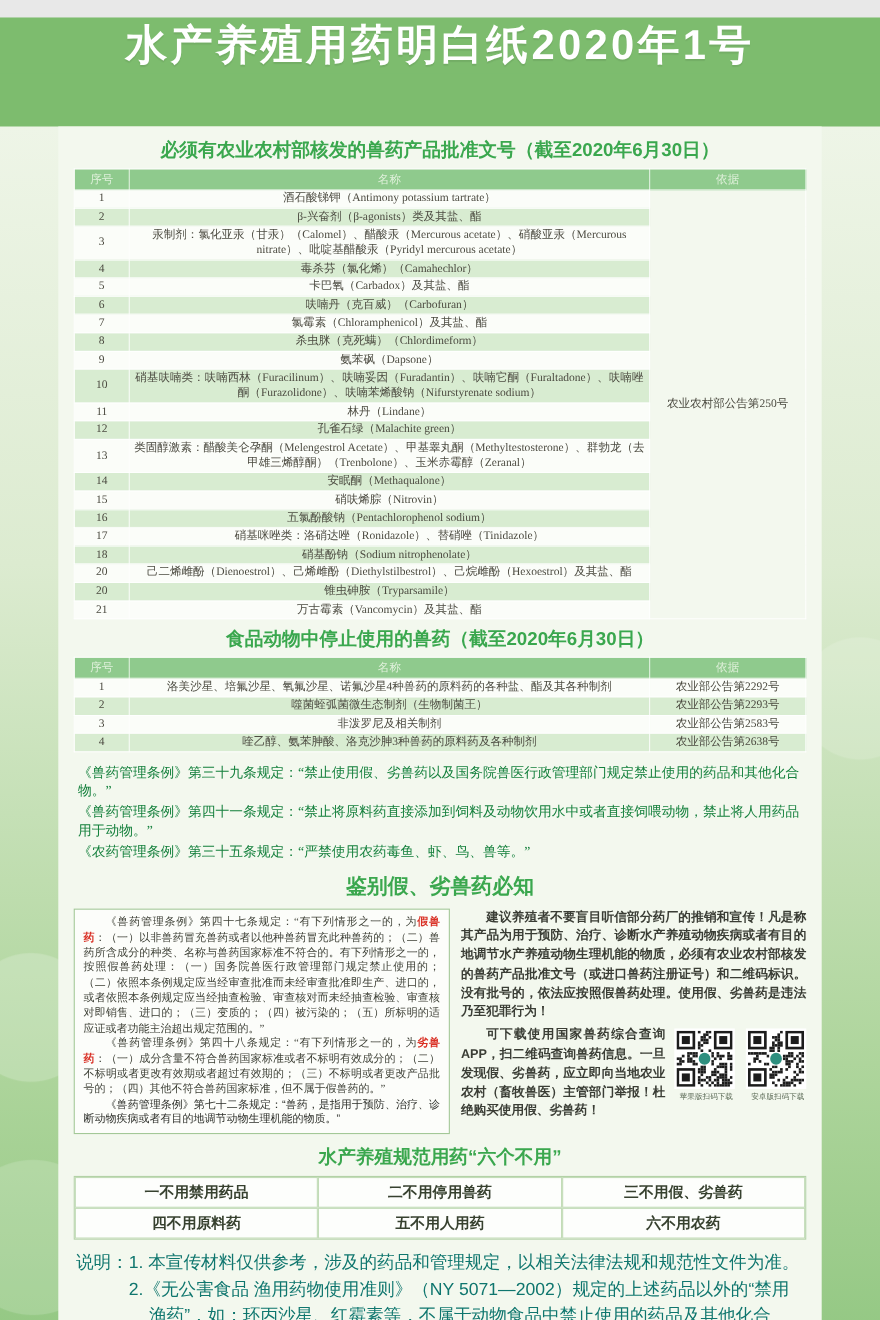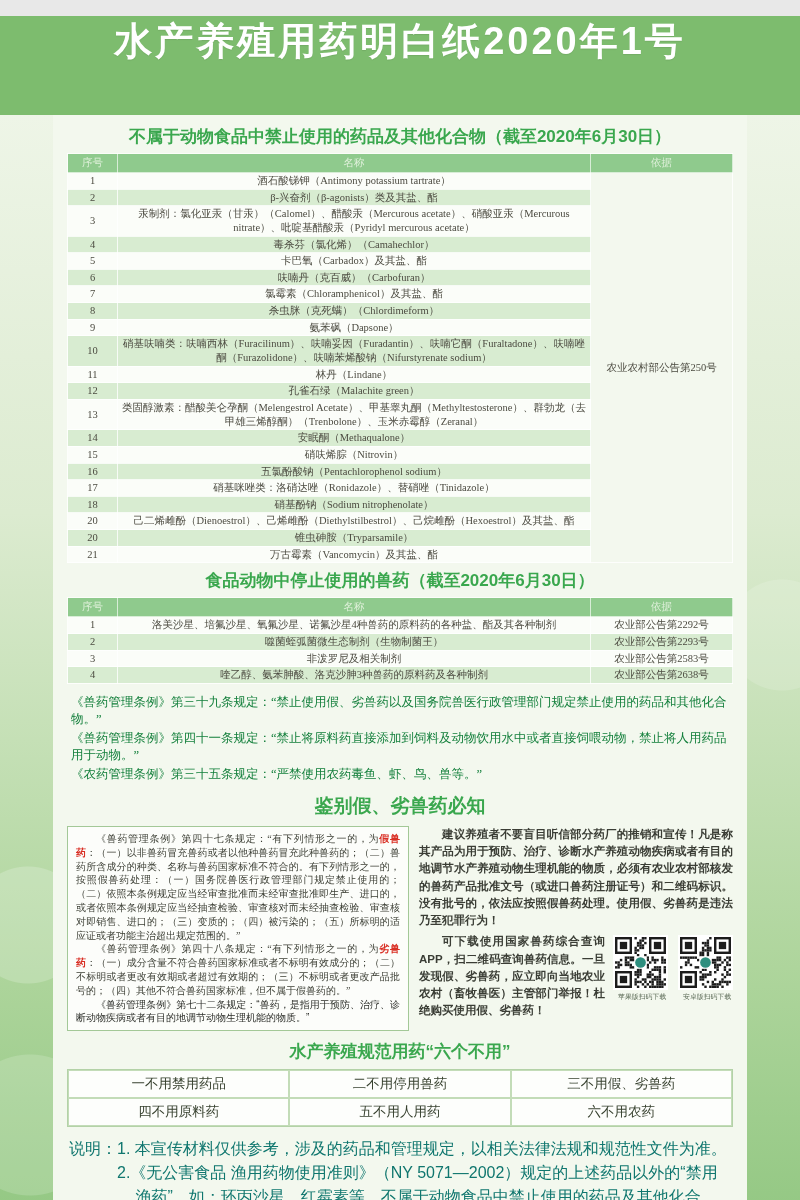--- a/index.html
+++ b/index.html
@@ -54,21 +54,21 @@
   .rightcol p{margin:0 0 4px;text-indent:2em;text-align:justify;}
   .right-bottom{display:flex;gap:8px;}
   .right-bottom p{flex:1;}
   .qr-wrap{width:120px;display:flex;gap:9px;align-items:flex-start;padding-top:2px;}
   .qr-code{width:73px;text-align:right;}
   .qr-box{width:55px;height:55px;background:#ffffff;padding:2px;}
   .qr-img{width:100%;height:100%;display:block;background:#ffffff;}
   .qr-caption{font-size:7.5px;color:#5c6b57;margin-top:2px;font-weight:normal;white-space:nowrap;transform:scale(.92);transform-origin:center top;}
   
   .sixno{display:grid;grid-template-columns:1fr 1fr 1fr;border:1px solid #b3d2a7;background:#fdfefc;}
-  .sixno-cell{border:1px solid #c3dcb8;padding:4px 2px;text-align:center;font-weight:normal;font-size:13.5px;color:#37412f;}
+  .sixno-cell{border:1px solid #c3dcb8;padding:4px 2px;text-align:center;font-weight:bold;font-size:13.5px;color:#37412f;}
   
   .notes{display:flex;font-size:16px;color:#0f766e;margin-top:10px;padding:0 2px;line-height:1.5;}
   .notes-label{flex:none;}
   .note-item{padding-left:1.15em;text-indent:-1.15em;}
   
   .footer{height:66px;background:var(--header-green);text-align:center;padding-top:5px;}
   .credits{font-size:15.5px;font-weight:bold;color:#2e3a29;letter-spacing:1px;}
 </style>
 </head>
 <body>
@@ -121,21 +121,21 @@
         <circle cx="720" cy="36" r="2"></circle>
       <circle cx="745" cy="40" r="3"></circle>
         <circle cx="770" cy="34" r="2"></circle>
     </g>
     <path fill="#fdfefb" d="M0 62 C60 48,120 50,180 56 C240 62,300 56,360 52 C420 48,480 58,540 60 C600 62,660 52,720 50 C760 49,785 52,800 51 L800 72 L0 72 Z"></path>
   </svg>
 
   <div class="content">
     <div class="card">
 
-      <div class="sec-title s1">不属于动物食品中禁止使用的药品及其他化合物（截至2020年6月30日）</div>
+      <div class="sec-title s1">必须有农业农村部核发的兽药产品批准文号（截至2020年6月30日）</div>
       <table class="t">
         <thead>
           <tr>
             <th class="no-cell">序号</th>
             <th>名称</th>
             <th class="basis-cell">依据</th>
           </tr>
         </thead>
         <tbody>
             <tr>

